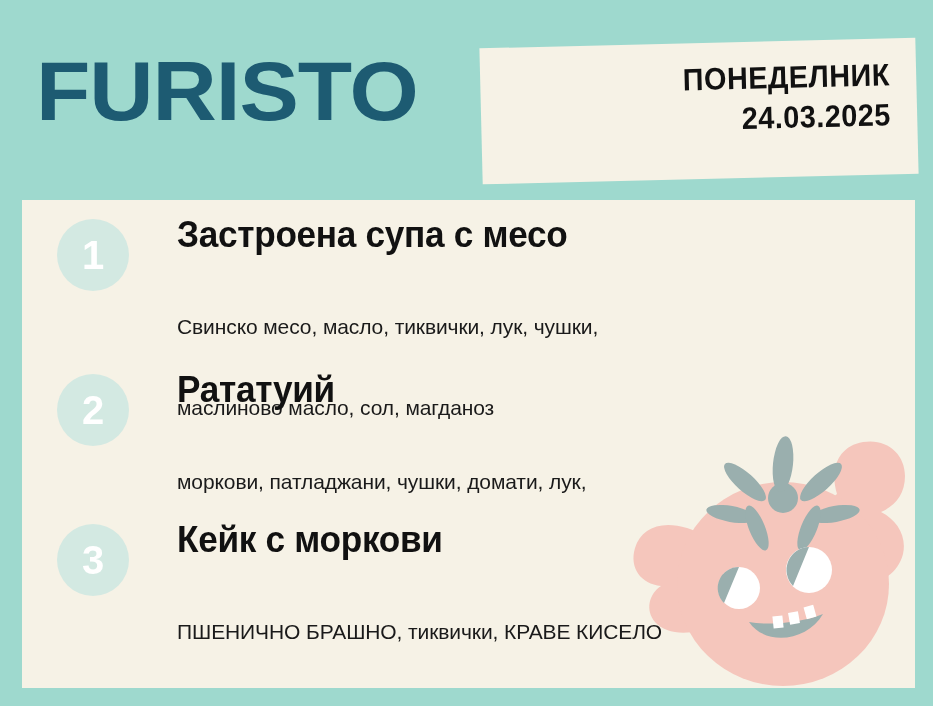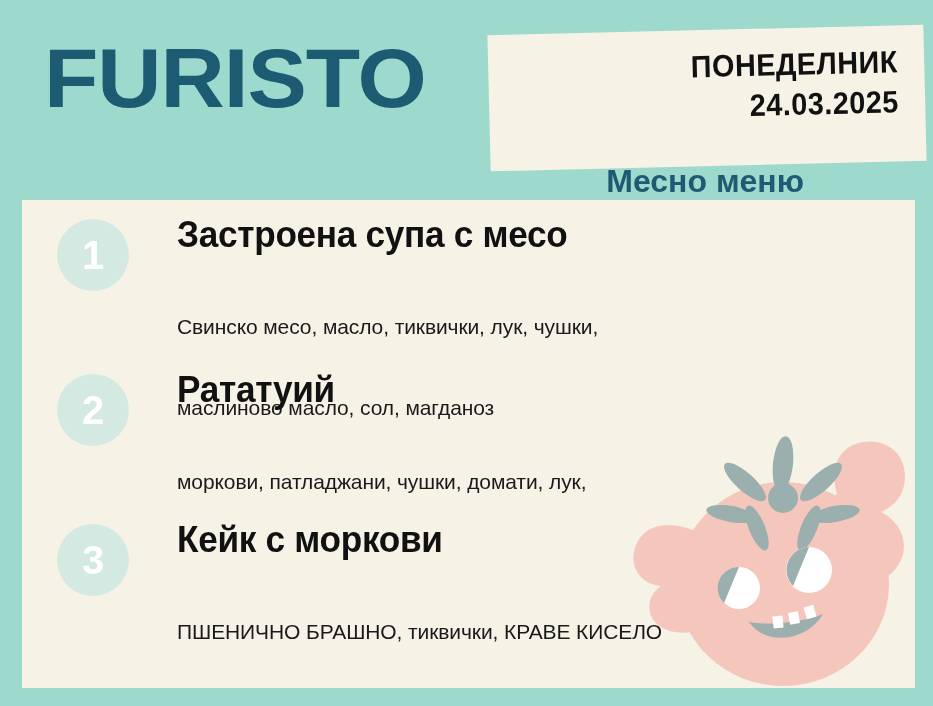--- a/index.html
+++ b/index.html
@@ -16,24 +16,23 @@
     width: 933px;
     height: 706px;
     background: #9ed9ce;
     overflow: hidden;
   }
 
   
   .header {
     position: absolute;
     left: 0;
-    top: 3px;
+    top: 16px;
     width: 812px;
     height: 200px;
-    margin-left: 8px;
   }
 
   .brand {
     position: absolute;
     left: 36px;
     top: 33px;
     font-family: "Liberation Sans", sans-serif;
     font-weight: 700;
     font-size: 84px;
     line-height: 84px;
@@ -196,21 +195,20 @@
 
     <div class="brand">FURISTO</div>
 
     <div class="datebox">
       <div class="datebox-inner">
         <div class="date-weekday">ПОНЕДЕЛНИК</div>
         <div class="date-value">24.03.2025</div>
       </div>
     </div>
 
-    <div class="menu-kind">Месно меню</div>
   </div>
 
   <div class="card">
 
     <svg class="mascot" viewBox="0 0 300 270" aria-hidden="true">
 
       <path d="M64 104 C38 96 18 104 12 124 C6 144 18 160 38 162
                C26 170 22 186 32 198 C44 212 72 212 92 200
                C110 190 118 170 112 152 C104 128 88 112 64 104 Z" fill="#f5c6bc"></path>
 

